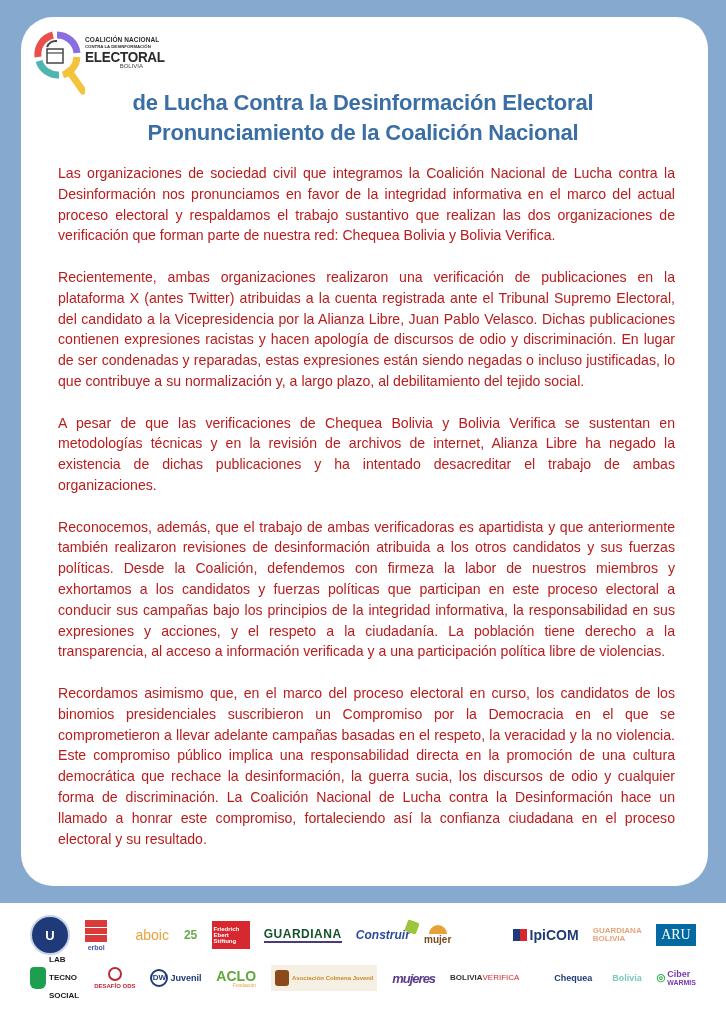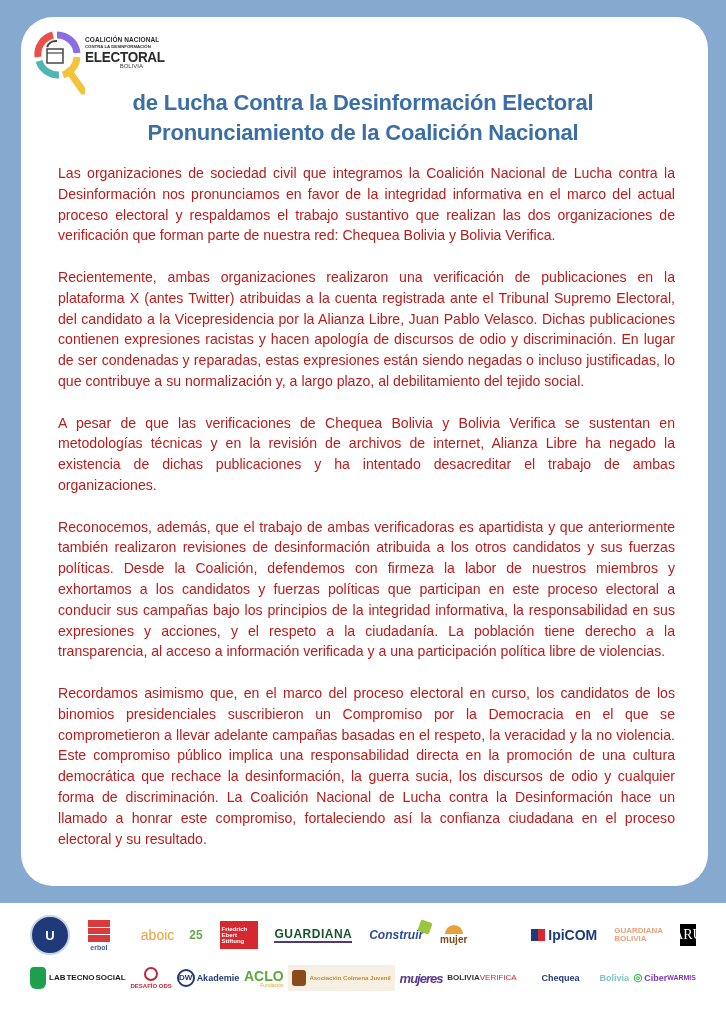--- a/index.html
+++ b/index.html
@@ -52,24 +52,24 @@
   .lg-aboic span { color: #6aa84f; font-size: 12px; font-weight: bold; margin-left: 2px; }
   .lg-fes { background: #d6282e; color: #fff; font-size: 6px; width: 34px; height: 24px; padding: 2px; flex-direction: column; align-items: flex-start; justify-content: center; }
   .lg-guard { color: #14532d; font-size: 12px; letter-spacing: 0.5px; border-bottom: 2px solid #4b3b78; padding-bottom: 1px; }
   .lg-construir { color: #2c4b9b; font-size: 12px; font-style: italic; position: relative; }
   .lg-construir::after { content: ""; position: absolute; right: -8px; top: -8px; width: 12px; height: 12px; background: #9bc53d; border-radius: 2px; transform: rotate(20deg); }
   .lg-mujer { color: #7a4a1a; font-size: 10px; flex-direction: column; }
   .lg-mujer .sun { width: 18px; height: 9px; border-radius: 18px 18px 0 0; background: #e8a13a; margin-bottom: 1px; }
   .lg-ipicom { color: #1f3a78; font-size: 14px; margin-left: 47px; }
   .lg-ipicom i { width: 14px; height: 12px; background: linear-gradient(90deg, #1f3a78 50%, #d6282e 50%); display: inline-block; margin-right: 3px; }
   .lg-ibo { color: #e9a27a; font-size: 8px; flex-direction: column; align-items: flex-start; }
-  .lg-aru { background: #000000; color: #fff; font-size: 14px; font-weight: normal; width: 16px; height: 22px; font-family: "Liberation Serif", serif; }
+  .lg-aru { background: #0369a1; color: #fff; font-size: 14px; font-weight: normal; width: 40px; height: 22px; font-family: "Liberation Serif", serif; }
   .lg-lab { color: #1a1a1a; font-size: 8px; }
   .lg-lab .hand { width: 16px; height: 22px; background: #1e9e4f; border-radius: 4px 4px 6px 6px; margin-right: 3px; }
-  .lg-lab .txt { display: flex; flex-direction: row; gap: 1px; }
+  .lg-lab .txt { display: flex; flex-direction: column; gap: 10px; }
   .lg-ods { color: #c0263a; font-size: 6px; flex-direction: column; }
   .lg-ods .tree { width: 14px; height: 14px; border: 2px solid #c0263a; border-radius: 50%; margin-bottom: 2px; box-sizing: border-box; }
   .lg-dw { color: #1f3a78; font-size: 9px; }
   .lg-dw .dwc { width: 18px; height: 18px; border: 2px solid #1f3a78; border-radius: 50%; color: #1f3a78; font-size: 8px; display: inline-flex; align-items: center; justify-content: center; margin-right: 2px; box-sizing: border-box; }
   .lg-aclo { color: #5fa83a; font-size: 14px; flex-direction: column; align-items: flex-end; }
   .lg-aclo small { color: #e9a23a; font-size: 5px; font-weight: normal; }
   .lg-colmena { color: #c88a2a; font-size: 6px; background: #f6efe3; padding: 2px 4px; height: 22px; }
   .lg-colmena .hex { width: 14px; height: 16px; background: #8a4a1a; border-radius: 3px; margin-right: 3px; }
   .lg-mujeres { color: #5a3a8a; font-size: 13px; font-style: italic; letter-spacing: -1px; }
   .lg-bver { color: #333; font-size: 8px; }
@@ -165,21 +165,21 @@
       <span>TECNO</span>
       <span>SOCIAL</span>
     </div>
   </div>
   <div class="lg lg-ods">
       <div class="tree"></div>
       <span>DESAFÍO ODS</span>
     </div>
   <div class="lg lg-dw">
       <span class="dwc">DW</span>
-      <span>Akademie</span>
+      <span>Juvenil</span>
     </div>
   <div class="lg lg-aclo">
       <span>ACLO</span>
       <small>Fundación</small>
     </div>
   <div class="lg lg-colmena">
       <div class="hex"></div>
       <span>Asociación Colmena Juvenil</span>
     </div>
   <div class="lg lg-mujeres">
@@ -188,18 +188,18 @@
   <div class="lg lg-bver">
       <span style="color:#333;font-weight:bold">BOLIVIA</span>
       <span>VERIFICA</span>
     </div>
   <div class="lg lg-cheq">
       <span style="color:#1f3a78">Chequea</span>
       <span>Bolivia</span>
     </div>
   <div class="lg lg-ciber">
       <span class="wifi">⌾</span>
-      <span style="display:flex;flex-direction:row">
+      <span style="display:flex;flex-direction:column">
         <span>Ciber</span>
         <span style="font-size:7px">WARMIS</span>
       </span>
     </div>
 </div>
 
 </body></html>

